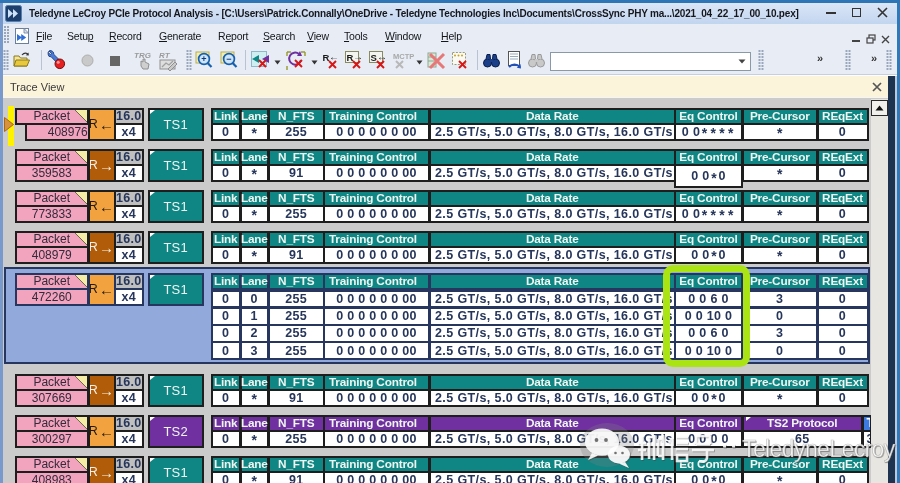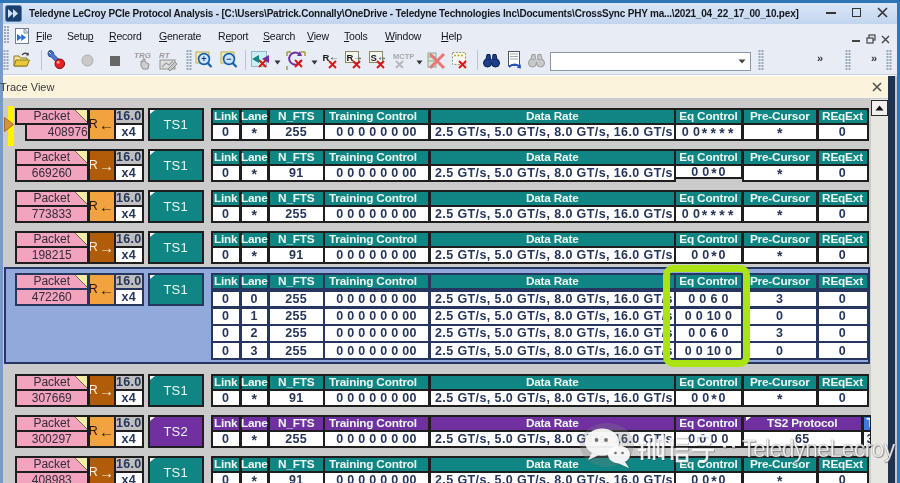--- a/index.html
+++ b/index.html
@@ -256,21 +256,21 @@
     <rect x="3.5" y="9" width="2" height="2" fill="#9aa7bb"></rect>
     <rect x="0.5" y="12" width="2" height="2" fill="#9aa7bb"></rect>
     <rect x="3.5" y="12" width="2" height="2" fill="#9aa7bb"></rect>
     <rect x="0.5" y="15" width="2" height="2" fill="#9aa7bb"></rect>
     <rect x="3.5" y="15" width="2" height="2" fill="#9aa7bb"></rect>
     <rect x="0.5" y="18" width="2" height="2" fill="#9aa7bb"></rect>
     <rect x="3.5" y="18" width="2" height="2" fill="#9aa7bb"></rect>
   </svg>
 <div class="abs" style="left:3px;top:75px;width:894px;height:1px;background:#fdfdfd;"></div>
 <div class="abs" style="left:3px;top:76px;width:885px;height:21px;background:#fbf3da;"></div>
-<div class="abs" style="left:0;top:81px;font:400 11px Liberation Sans,sans-serif;color:#3a3a3a;">Trace View</div>
+<div class="abs" style="left:10px;top:81px;font:400 11px Liberation Sans,sans-serif;color:#3a3a3a;">Trace View</div>
 <svg class="abs" style="left:872px;top:82px" width="10" height="10" viewBox="0 0 10 10">
     <path d="M1 1 L9 9 M9 1 L1 9" stroke="#555" stroke-width="1.7"></path>
   </svg>
 <div class="abs" style="left:3px;top:97px;width:885px;height:386px;background:#cbcbcb;"></div>
 <div class="abs" style="left:3px;top:97px;width:885px;height:1px;background:#f5f5f5;"></div>
 <div class="abs" style="left:888px;top:76px;width:7px;height:407px;background:#1e3350;z-index:30;"></div>
 <div class="abs" style="left:895px;top:76px;width:2px;height:407px;background:#bfc8d8;z-index:30;"></div>
 <div class="abs" style="left:897px;top:3px;width:3px;height:480px;background:#2e78bc;z-index:30;"></div>
 <div class="abs" style="left:871px;top:99px;width:17px;height:384px;background:#e8e6e0;z-index:30;"></div>
 <div class="abs" style="left:871px;top:100px;width:17px;height:16px;background:#f1f0ec;border:1.5px solid #2a2a2a;z-index:31;"></div>
@@ -306,42 +306,42 @@
 <div class="cell" style="left:674px;top:123.0px;width:69px;height:17.5px;">0 0 <span style="font-size:14px;position:relative;top:1.5px;margin:0 1.5px;">*</span><span style="font-size:14px;position:relative;top:1.5px;margin:0 1.5px;">*</span><span style="font-size:14px;position:relative;top:1.5px;margin:0 1.5px;">*</span><span style="font-size:14px;position:relative;top:1.5px;margin:0 1.5px;">*</span></div>
 <div class="cell" style="left:742px;top:123.0px;width:75.5px;height:17.5px;">
     <span style="font-size:14px;position:relative;top:1.5px;margin:0 1.5px;">*</span>
   </div>
 <div class="cell" style="left:816.5px;top:123.0px;width:52px;height:17.5px;">0</div>
 <div class="cell" style="left:14.5px;top:148.5px;width:74.5px;height:17px;background:#f2a3bd;color:#332b3a;font-weight:400;letter-spacing:0;font-size:12px;">Packet</div>
 <svg class="abs" style="left:75px;top:150.5px;z-index:3" width="12" height="12" viewBox="0 0 12 12">
     <path d="M0 0 L12 0 L12 12 Z" fill="#f5eda6"></path>
     <path d="M0 0 L12 12" stroke="#6a6a50" stroke-width="1"></path>
   </svg>
-<div class="cell" style="left:14.5px;top:164.0px;width:74.5px;height:17.5px;background:#f2a3bd;color:#332b3a;font-weight:400;letter-spacing:0;font-size:12px;">669260</div>
+<div class="cell" style="left:14.5px;top:164.0px;width:74.5px;height:17.5px;background:#f2a3bd;color:#332b3a;font-weight:400;letter-spacing:0;font-size:12px;">359583</div>
 <div class="cell" style="left:87.5px;top:148.5px;width:28px;height:33px;background:#b05c08;color:#f8f0e8;font-weight:400;">R<span style="font-size:15px;margin-left:1px;">→</span></div>
 <div class="cell" style="left:114px;top:148.5px;width:29.5px;height:17px;background:#bfbfbf;">16.0</div>
 <div class="cell" style="left:114px;top:164.0px;width:29.5px;height:17.5px;">x4</div>
 <div class="cell" style="left:148px;top:148.5px;width:55.5px;height:33px;background:#0f8683;color:#eef6f4;font-weight:400;font-size:13px;">TS1</div>
 <div class="abs" style="left:150px;top:150.5px;width:0;height:0;border-top:4px solid #fff;border-right:5px solid transparent;border-left:0;"></div>
 <div class="cell" style="left:211px;top:148.5px;width:29.5px;height:17px;background:#0f8683;color:#eef6f2;font-weight:700;font-size:11.8px;letter-spacing:-0.2px;overflow:visible;">Link</div>
 <div class="cell" style="left:239.5px;top:148.5px;width:29.5px;height:17px;background:#0f8683;color:#eef6f2;font-weight:700;font-size:11.8px;letter-spacing:-0.2px;overflow:visible;">Lane</div>
 <div class="cell" style="left:268px;top:148.5px;width:56.5px;height:17px;background:#0f8683;color:#eef6f2;font-weight:700;font-size:11.8px;letter-spacing:-0.2px;overflow:visible;">N_FTS</div>
 <div class="cell" style="left:323px;top:148.5px;width:107px;height:17px;background:#0f8683;color:#eef6f2;font-weight:700;font-size:11.8px;letter-spacing:-0.2px;overflow:visible;justify-content:flex-start;padding-left:4px;">Training Control</div>
 <div class="cell" style="left:429px;top:148.5px;width:246.5px;height:17px;background:#0f8683;color:#eef6f2;font-weight:700;font-size:11.8px;letter-spacing:-0.2px;overflow:visible;">Data Rate</div>
 <div class="cell" style="left:674px;top:148.5px;width:69px;height:17px;background:#0f8683;color:#eef6f2;font-weight:700;font-size:11.8px;letter-spacing:-0.2px;overflow:visible;">Eq Control</div>
 <div class="cell" style="left:742px;top:148.5px;width:75.5px;height:17px;background:#0f8683;color:#eef6f2;font-weight:700;font-size:11.8px;letter-spacing:-0.2px;overflow:visible;">Pre-Cursor</div>
 <div class="cell" style="left:816.5px;top:148.5px;width:52px;height:17px;background:#0f8683;color:#eef6f2;font-weight:700;font-size:11.8px;letter-spacing:-0.2px;overflow:visible;">REqExt</div>
 <div class="cell" style="left:211px;top:164.0px;width:29.5px;height:17.5px;">0</div>
 <div class="cell" style="left:239.5px;top:164.0px;width:29.5px;height:17.5px;">
     <span style="font-size:14px;position:relative;top:1.5px;margin:0 1.5px;">*</span>
   </div>
 <div class="cell" style="left:268px;top:164.0px;width:56.5px;height:17.5px;">91</div>
 <div class="cell" style="left:323px;top:164.0px;width:107px;height:17.5px;">0 0 0 0 0 0 00</div>
 <div class="cell" style="left:429px;top:164.0px;width:246.5px;height:17.5px;justify-content:flex-start;padding-left:4px;letter-spacing:0.4px;">2.5 GT/s, 5.0 GT/s, 8.0 GT/s, 16.0 GT/s</div>
-<div class="cell" style="left:674px;top:164.0px;width:69px;height:15px;justify-content:center;">0 0 <span style="font-size:14px;position:relative;top:1.5px;margin:0 1.5px;">*</span> 0</div>
+<div class="cell" style="left:674px;top:164.0px;width:69px;height:24px;justify-content:center;">0 0 <span style="font-size:14px;position:relative;top:1.5px;margin:0 1.5px;">*</span> 0</div>
 <div class="cell" style="left:742px;top:164.0px;width:75.5px;height:17.5px;">
     <span style="font-size:14px;position:relative;top:1.5px;margin:0 1.5px;">*</span>
   </div>
 <div class="cell" style="left:816.5px;top:164.0px;width:52px;height:17.5px;">0</div>
 <div class="cell" style="left:14.5px;top:189.5px;width:74.5px;height:17px;background:#f2a3bd;color:#332b3a;font-weight:400;letter-spacing:0;font-size:12px;">Packet</div>
 <svg class="abs" style="left:75px;top:191.5px;z-index:3" width="12" height="12" viewBox="0 0 12 12">
     <path d="M0 0 L12 0 L12 12 Z" fill="#f5eda6"></path>
     <path d="M0 0 L12 12" stroke="#6a6a50" stroke-width="1"></path>
   </svg>
 <div class="cell" style="left:14.5px;top:205.0px;width:74.5px;height:17.5px;background:#f2a3bd;color:#332b3a;font-weight:400;letter-spacing:0;font-size:12px;">773833</div>
@@ -368,21 +368,21 @@
 <div class="cell" style="left:674px;top:205.0px;width:69px;height:17.5px;">0 0 <span style="font-size:14px;position:relative;top:1.5px;margin:0 1.5px;">*</span><span style="font-size:14px;position:relative;top:1.5px;margin:0 1.5px;">*</span><span style="font-size:14px;position:relative;top:1.5px;margin:0 1.5px;">*</span><span style="font-size:14px;position:relative;top:1.5px;margin:0 1.5px;">*</span></div>
 <div class="cell" style="left:742px;top:205.0px;width:75.5px;height:17.5px;">
     <span style="font-size:14px;position:relative;top:1.5px;margin:0 1.5px;">*</span>
   </div>
 <div class="cell" style="left:816.5px;top:205.0px;width:52px;height:17.5px;">0</div>
 <div class="cell" style="left:14.5px;top:230.5px;width:74.5px;height:17px;background:#f2a3bd;color:#332b3a;font-weight:400;letter-spacing:0;font-size:12px;">Packet</div>
 <svg class="abs" style="left:75px;top:232.5px;z-index:3" width="12" height="12" viewBox="0 0 12 12">
     <path d="M0 0 L12 0 L12 12 Z" fill="#f5eda6"></path>
     <path d="M0 0 L12 12" stroke="#6a6a50" stroke-width="1"></path>
   </svg>
-<div class="cell" style="left:14.5px;top:246.0px;width:74.5px;height:17.5px;background:#f2a3bd;color:#332b3a;font-weight:400;letter-spacing:0;font-size:12px;">198215</div>
+<div class="cell" style="left:14.5px;top:246.0px;width:74.5px;height:17.5px;background:#f2a3bd;color:#332b3a;font-weight:400;letter-spacing:0;font-size:12px;">408979</div>
 <div class="cell" style="left:87.5px;top:230.5px;width:28px;height:33px;background:#b05c08;color:#f8f0e8;font-weight:400;">R<span style="font-size:15px;margin-left:1px;">→</span></div>
 <div class="cell" style="left:114px;top:230.5px;width:29.5px;height:17px;background:#bfbfbf;">16.0</div>
 <div class="cell" style="left:114px;top:246.0px;width:29.5px;height:17.5px;">x4</div>
 <div class="cell" style="left:148px;top:230.5px;width:55.5px;height:33px;background:#0f8683;color:#eef6f4;font-weight:400;font-size:13px;">TS1</div>
 <div class="abs" style="left:150px;top:232.5px;width:0;height:0;border-top:4px solid #fff;border-right:5px solid transparent;border-left:0;"></div>
 <div class="cell" style="left:211px;top:230.5px;width:29.5px;height:17px;background:#0f8683;color:#eef6f2;font-weight:700;font-size:11.8px;letter-spacing:-0.2px;overflow:visible;">Link</div>
 <div class="cell" style="left:239.5px;top:230.5px;width:29.5px;height:17px;background:#0f8683;color:#eef6f2;font-weight:700;font-size:11.8px;letter-spacing:-0.2px;overflow:visible;">Lane</div>
 <div class="cell" style="left:268px;top:230.5px;width:56.5px;height:17px;background:#0f8683;color:#eef6f2;font-weight:700;font-size:11.8px;letter-spacing:-0.2px;overflow:visible;">N_FTS</div>
 <div class="cell" style="left:323px;top:230.5px;width:107px;height:17px;background:#0f8683;color:#eef6f2;font-weight:700;font-size:11.8px;letter-spacing:-0.2px;overflow:visible;justify-content:flex-start;padding-left:4px;">Training Control</div>
 <div class="cell" style="left:429px;top:230.5px;width:246.5px;height:17px;background:#0f8683;color:#eef6f2;font-weight:700;font-size:11.8px;letter-spacing:-0.2px;overflow:visible;">Data Rate</div>

